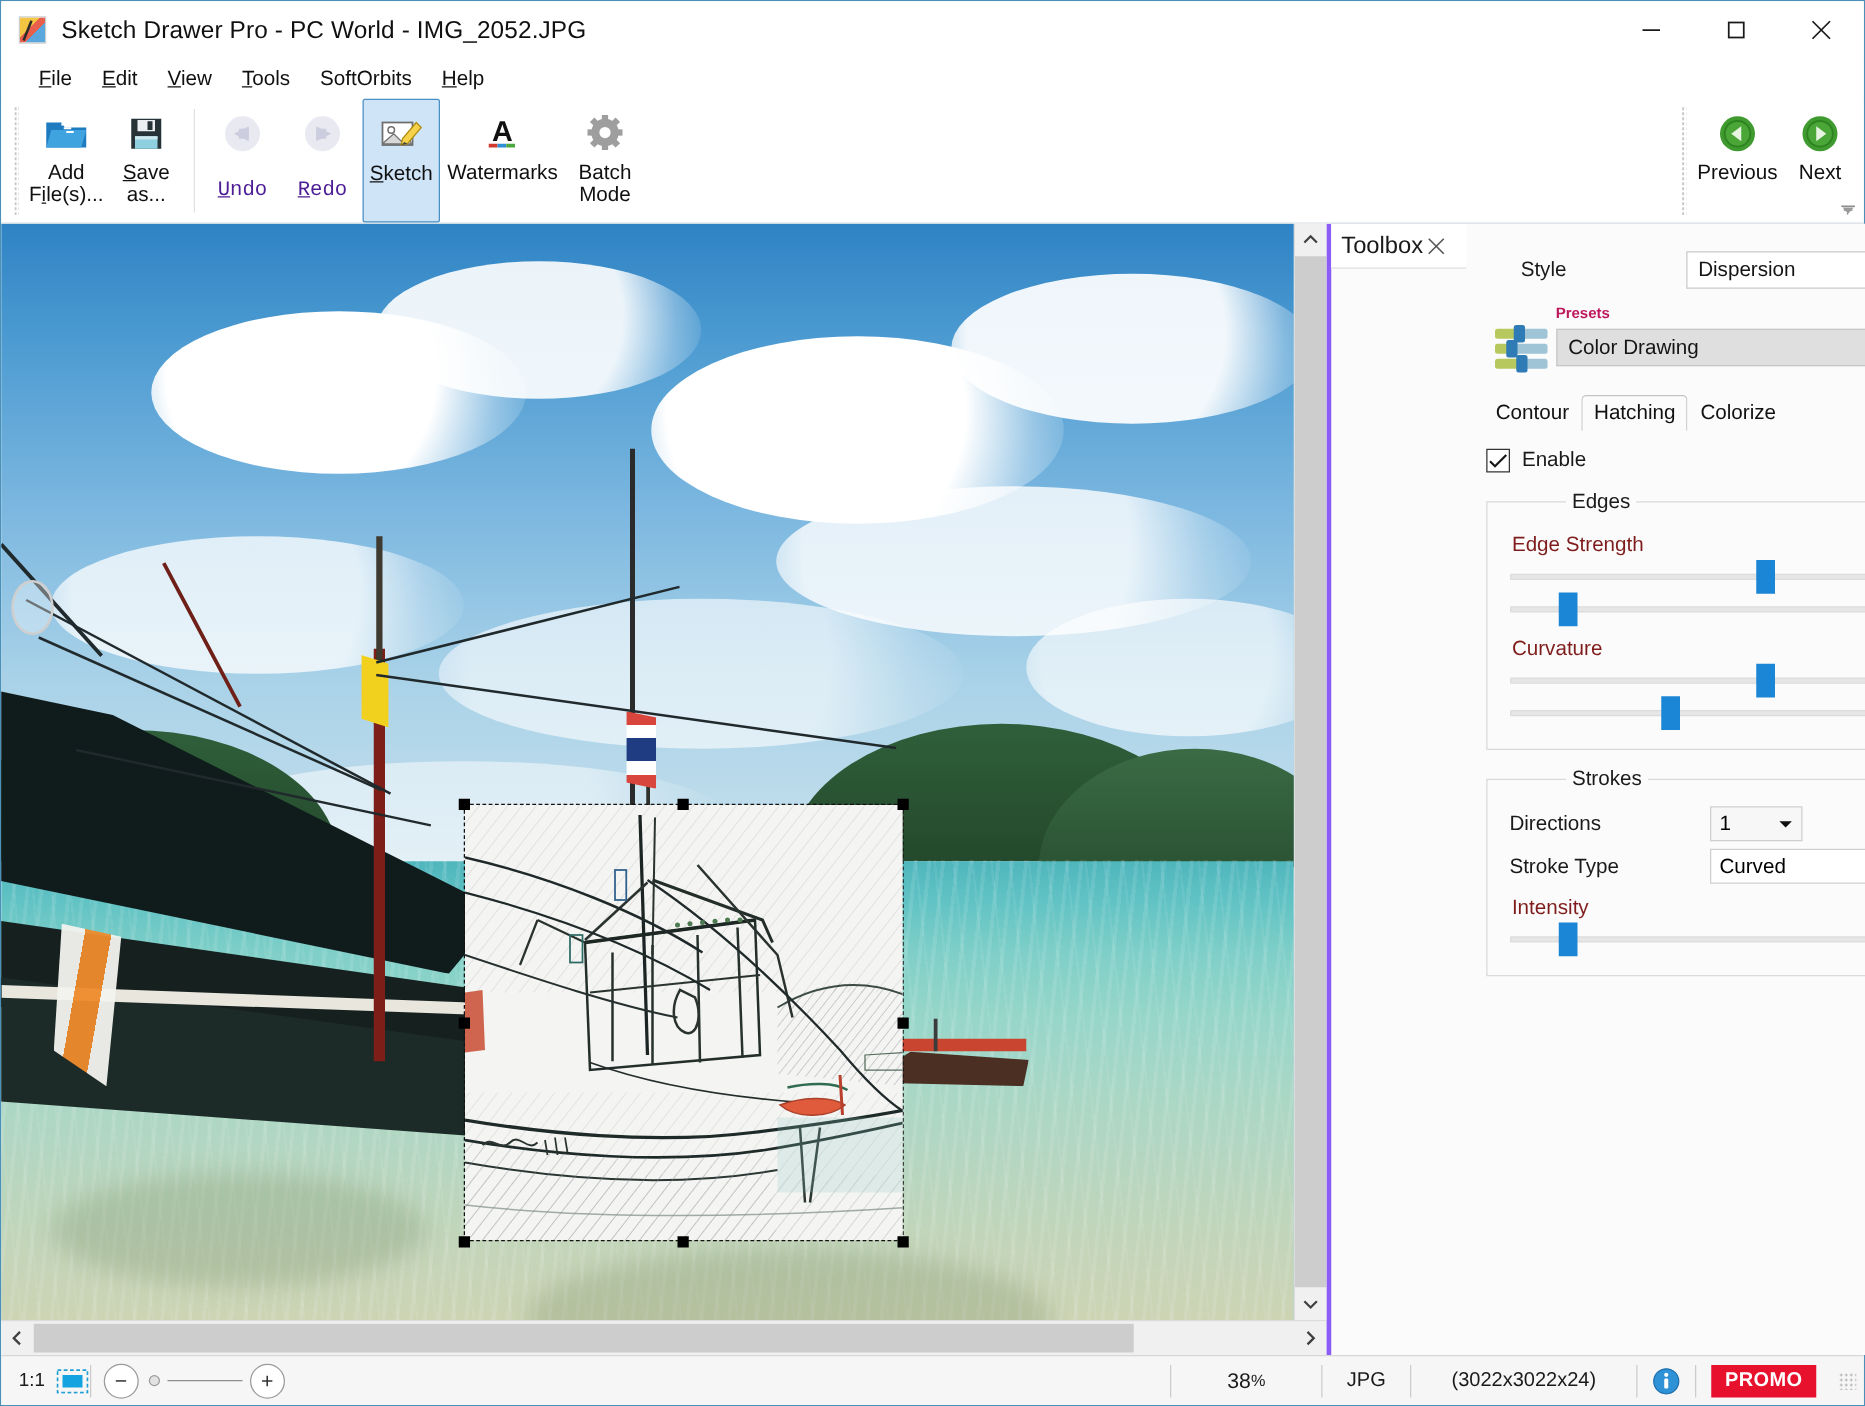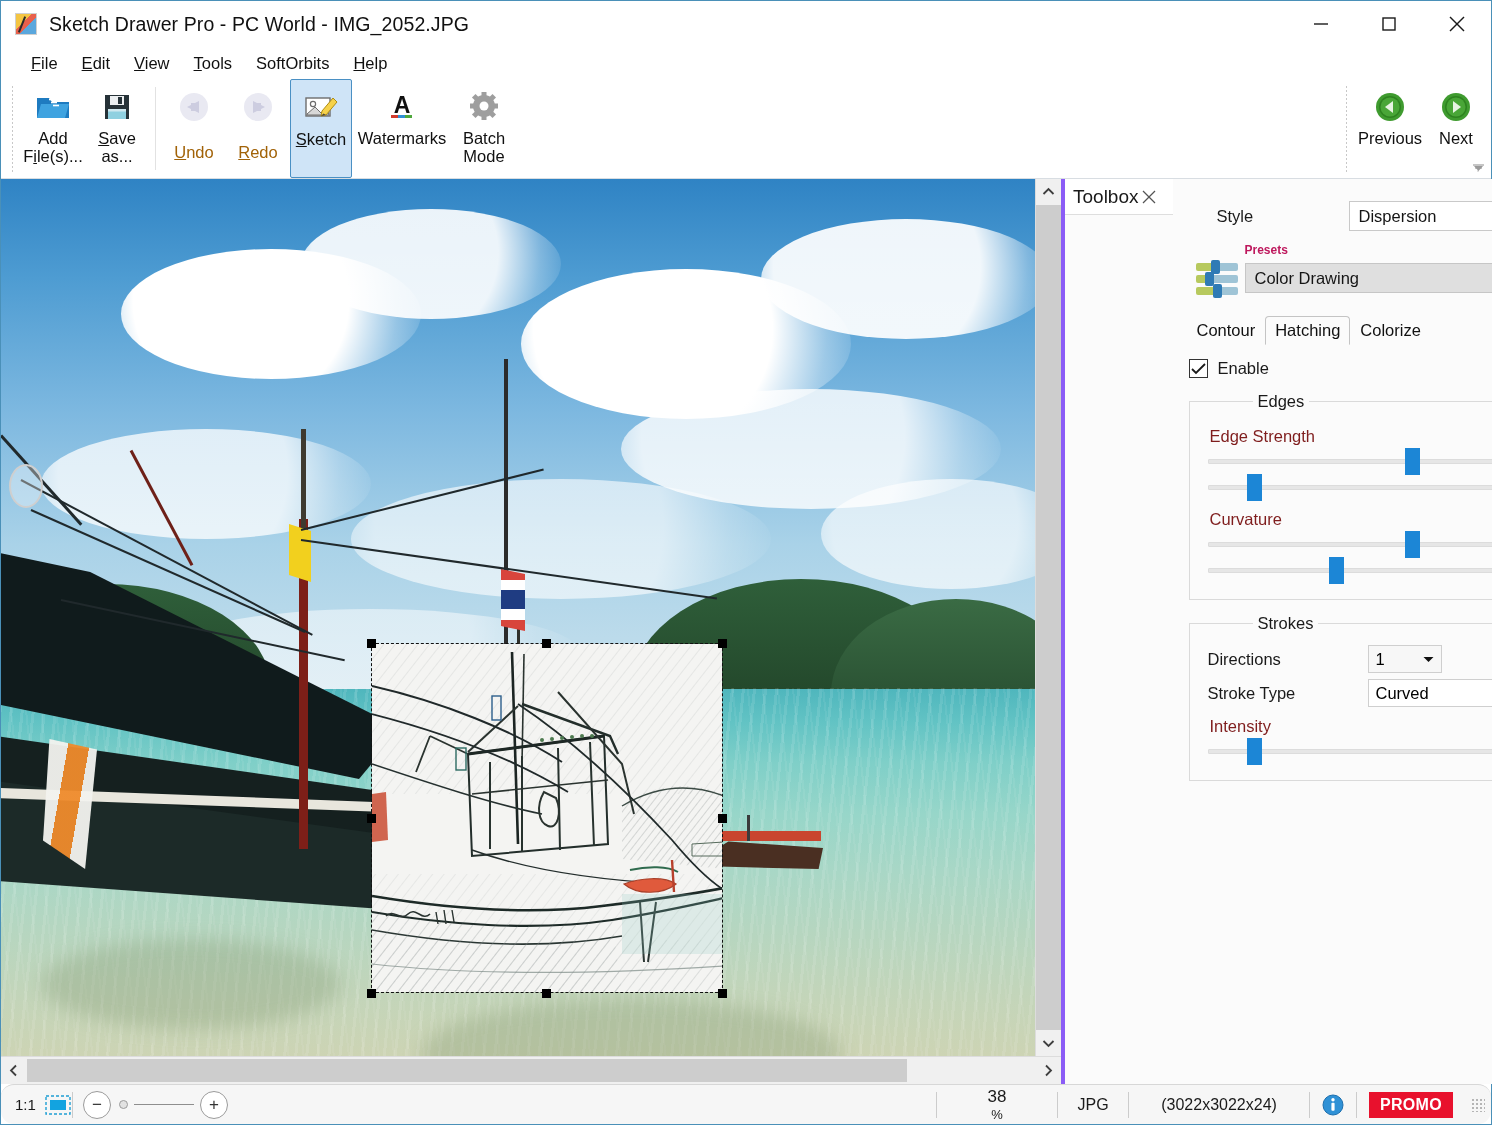--- a/index.html
+++ b/index.html
@@ -99,21 +99,21 @@
     width: 62px;
   }
   .tb-ico {
     height: 40px; display: flex; align-items: center; justify-content: center;
   }
   .tb-lbl {
     font-size: 16.5px; color: #101010;
     text-align: center; line-height: 1.12;
     margin-top: 2px;
   }
-  .tb-lbl.dis { color: #a16207; }
+  .tb-lbl.dis { color: #4c1d95; font-family: Liberation Mono, monospace; }
   .tb-lbl .mn { text-decoration: underline; }
 
   
   .tb-btn.inline { justify-content: flex-start; }
   .tb-btn.inline .tb-lbl { margin-top: 16px; }
 
   .tb-right {
     position: absolute; right: 4px; top: 0; height: 100%;
     display: flex; align-items: stretch;
   }
@@ -318,23 +318,23 @@
   .run-text {
     flex: 1; text-align: center; font-size: 18px; font-weight: bold; color: #111;
   }
 
   
   .statusbar {
     height: 40px; min-height: 40px;
     display: flex; align-items: center;
     background: #f6f6f6;
     border-top: 1px solid #d7d7d7;
-    font-size: 16px; color: #1a1a1a; border-radius: 13px;
-  }
-  .st-cell { display: flex; align-items: center; justify-content: center; height: 100%; padding: 0 12px; flex-direction: column; }
+    font-size: 16px; color: #1a1a1a;
+  }
+  .st-cell { display: flex; align-items: center; justify-content: center; height: 100%; padding: 0 12px; }
   .st-div { width: 1px; height: 26px; background: #cccccc; }
   .st-grow { flex: 1; }
   .zoom-ratio { padding-left: 14px; padding-right: 8px; font-size: 15px; }
   .fit-ico { width: 28px; height: 20px; display:flex; align-items:center; justify-content:center; }
   .zoomsl { display: flex; align-items: center; gap: 0; padding: 0 10px; }
   .zbtn { width: 28px; height: 28px; border-radius: 50%; border: 1px solid #9b9b9b; background: #fff;
           display: flex; align-items: center; justify-content: center; font-size: 17px; color: #333; }
   .zline { width: 60px; height: 1px; background: #8e8e8e; }
   .zdot { width: 9px; height: 9px; border-radius: 50%; background: #e2e2e2; border: 1px solid #9b9b9b; }
   .pct { font-size: 17px; }

